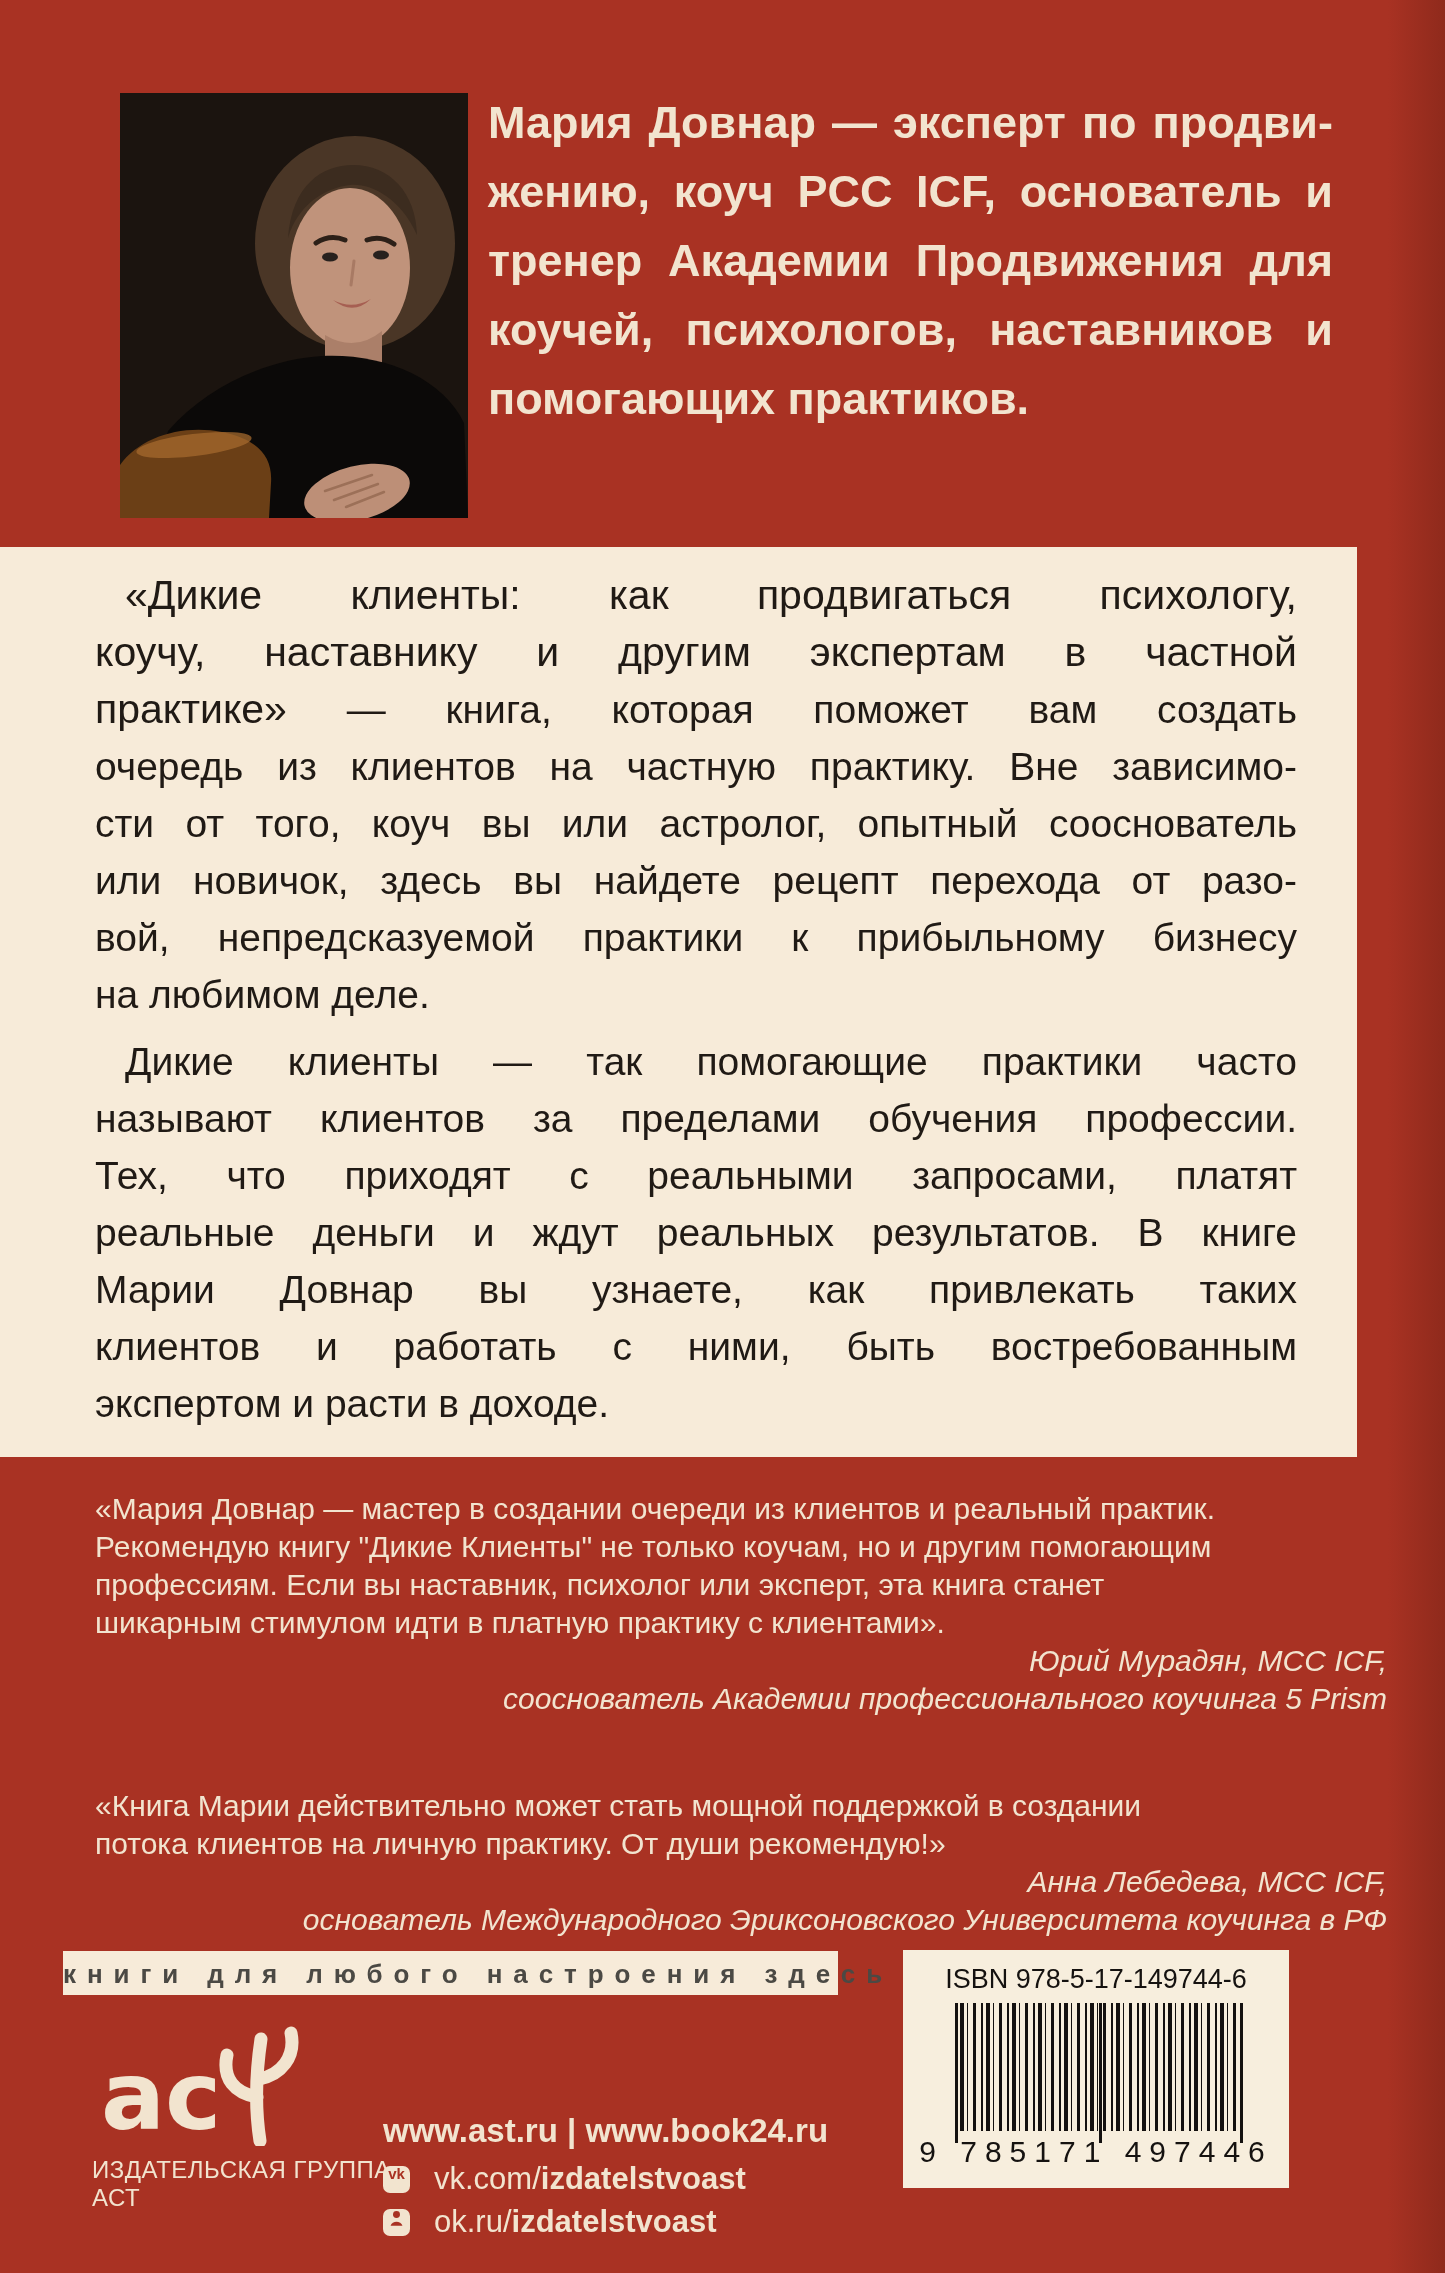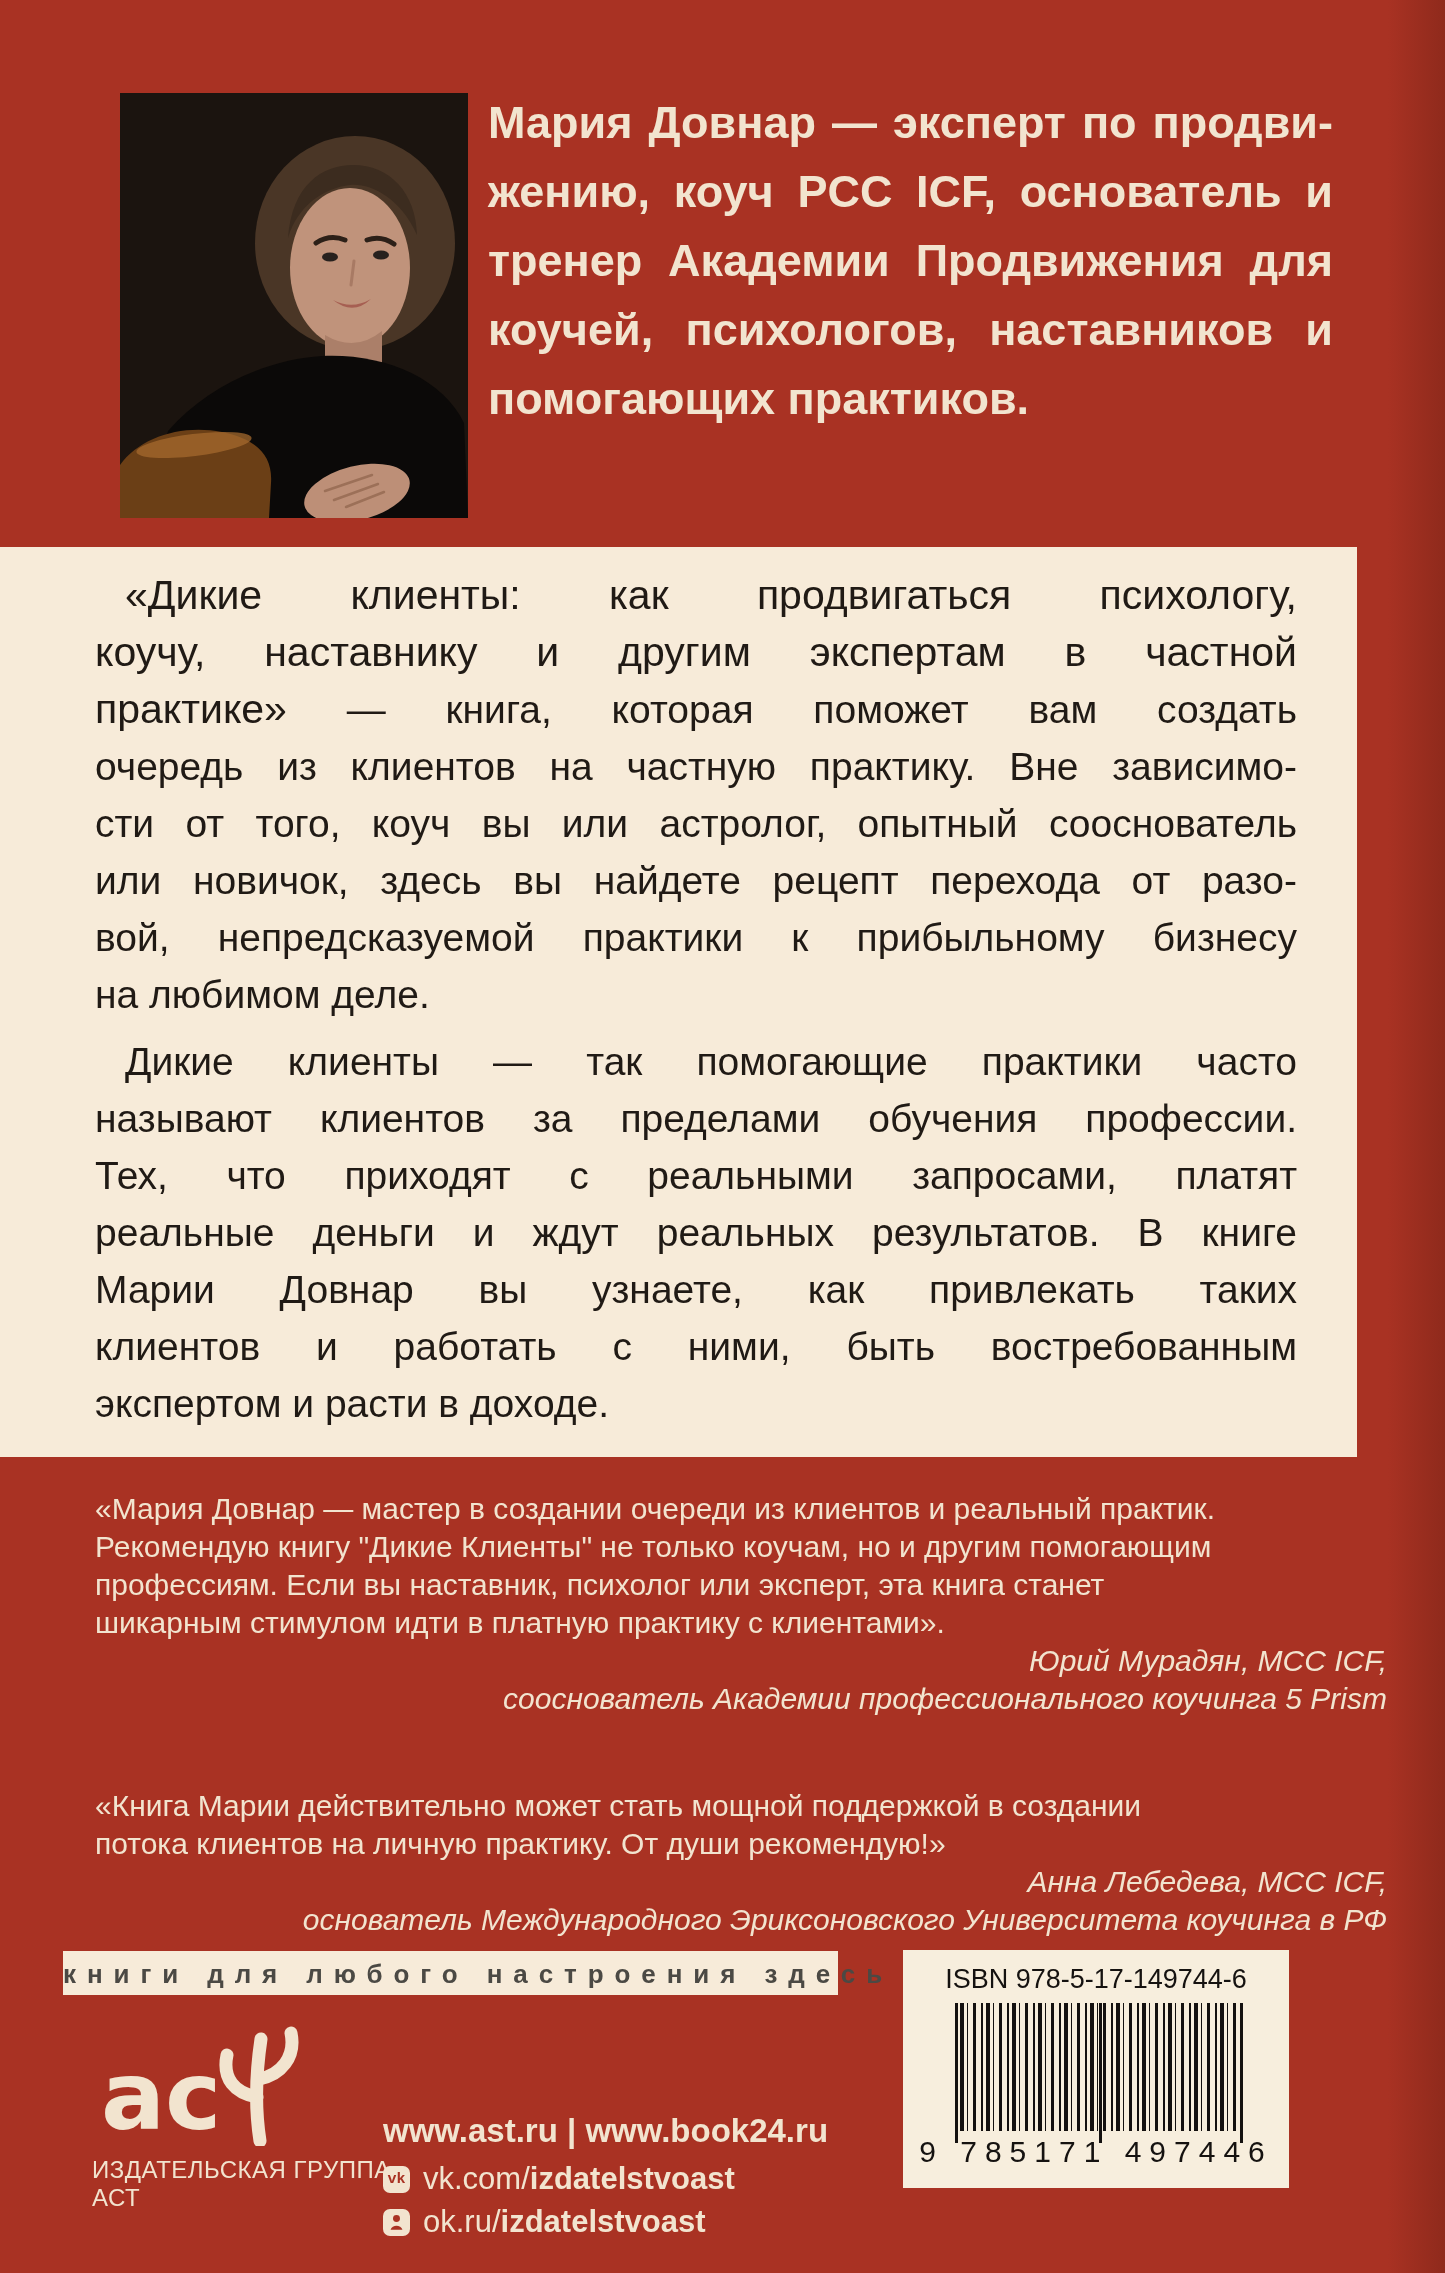--- a/index.html
+++ b/index.html
@@ -59,21 +59,21 @@
   #ean-digits{font-size:30px;letter-spacing:8px;margin-top:4px;white-space:nowrap;}
   #ast-logo{position:absolute;left:95px;top:1991px;width:250px;height:155px;}
   #publisher-caption{
     position:absolute;left:92px;top:2156px;width:320px;
     color:var(--cream_text,#f2e4cf);font-size:24px;letter-spacing:0.5px;
   }
   #links{position:absolute;left:383px;top:2063px;color:var(--cream_text,#f2e4cf);}
   #websites{font-size:33px;font-weight:bold;line-height:40px;margin-top:48px;}
   .social-row{display:flex;align-items:center;margin-top:13px;height:30px;font-size:31px;line-height:30px;}
   .social-icon{width:27px;height:27px;border-radius:7px;background:var(--cream_text,#f2e4cf);
-    margin-right:13px;display:flex;align-items:center;justify-content:center;flex:0 0 auto;font-family:Liberation Mono, monospace;}
+    margin-right:24px;display:flex;align-items:flex-start;justify-content:center;flex:0 0 auto;}
   .vk-glyph{color:var(--red,#a93223);font-size:15px;font-weight:bold;line-height:1;}
   .social-row .b{font-weight:bold;}
 </style>
 </head>
 <body>
 
 <div id="cover">
 
   <div id="photo">
     <svg width="348" height="425" viewBox="0 0 348 425" preserveAspectRatio="none">

